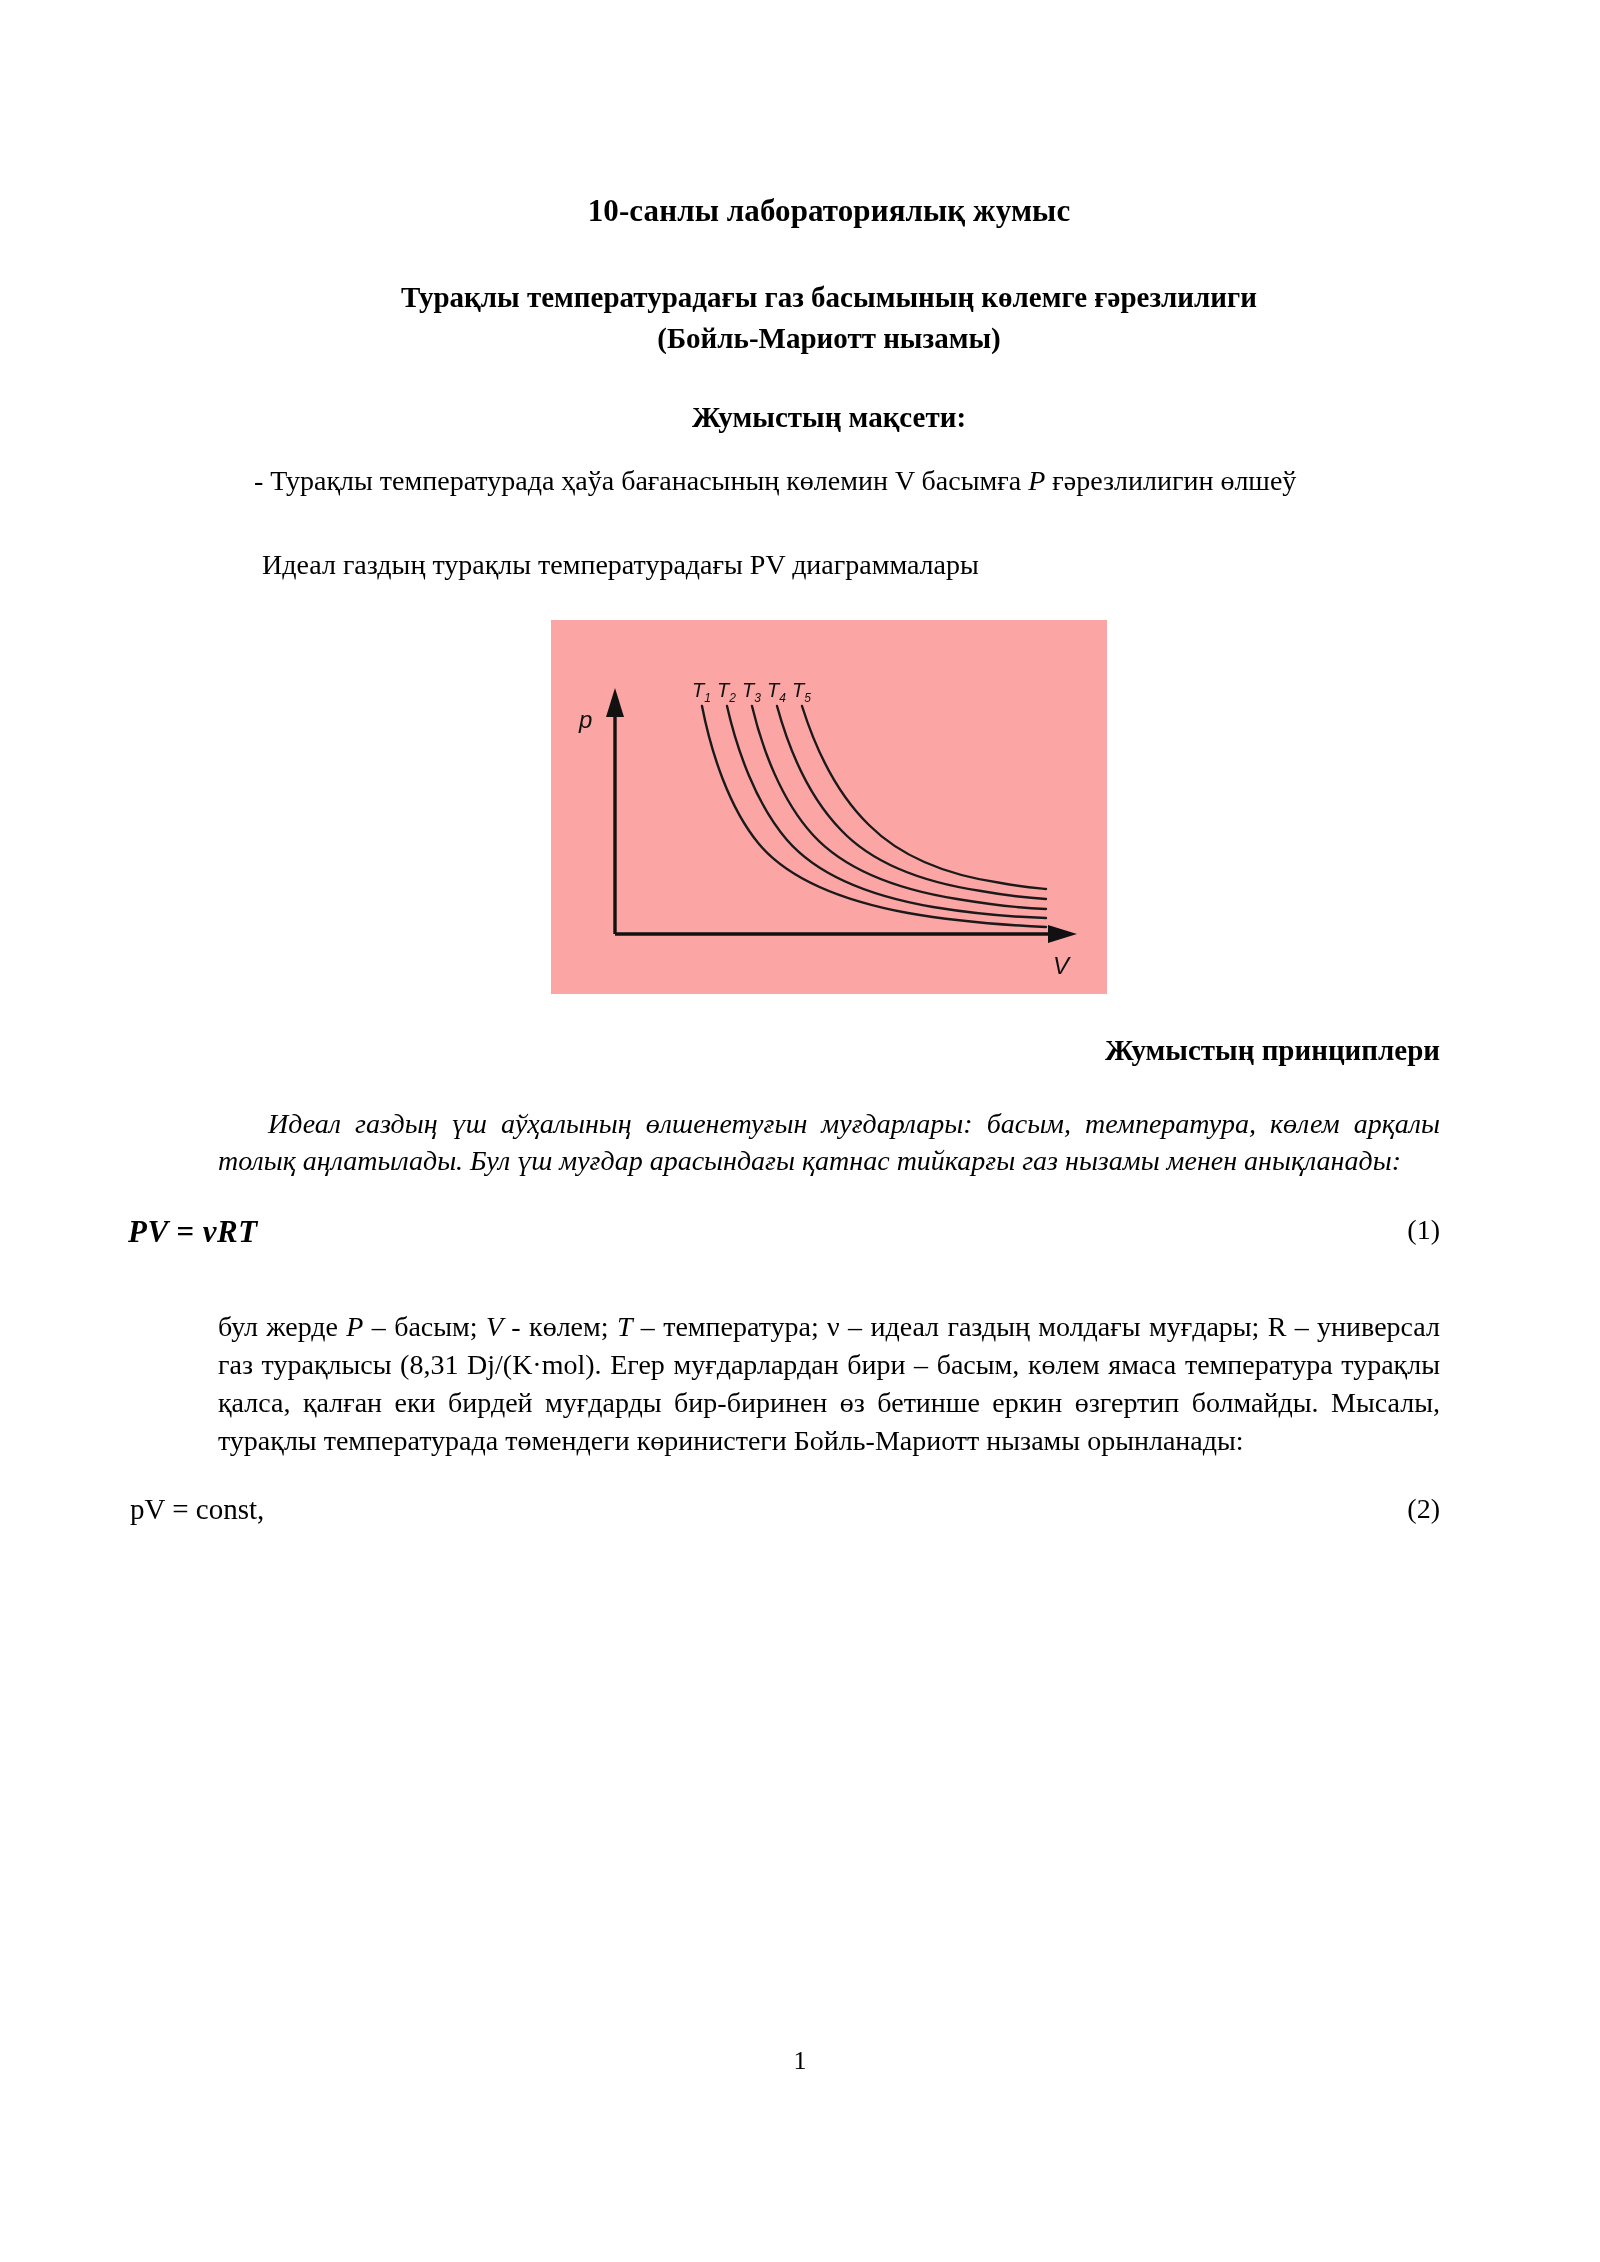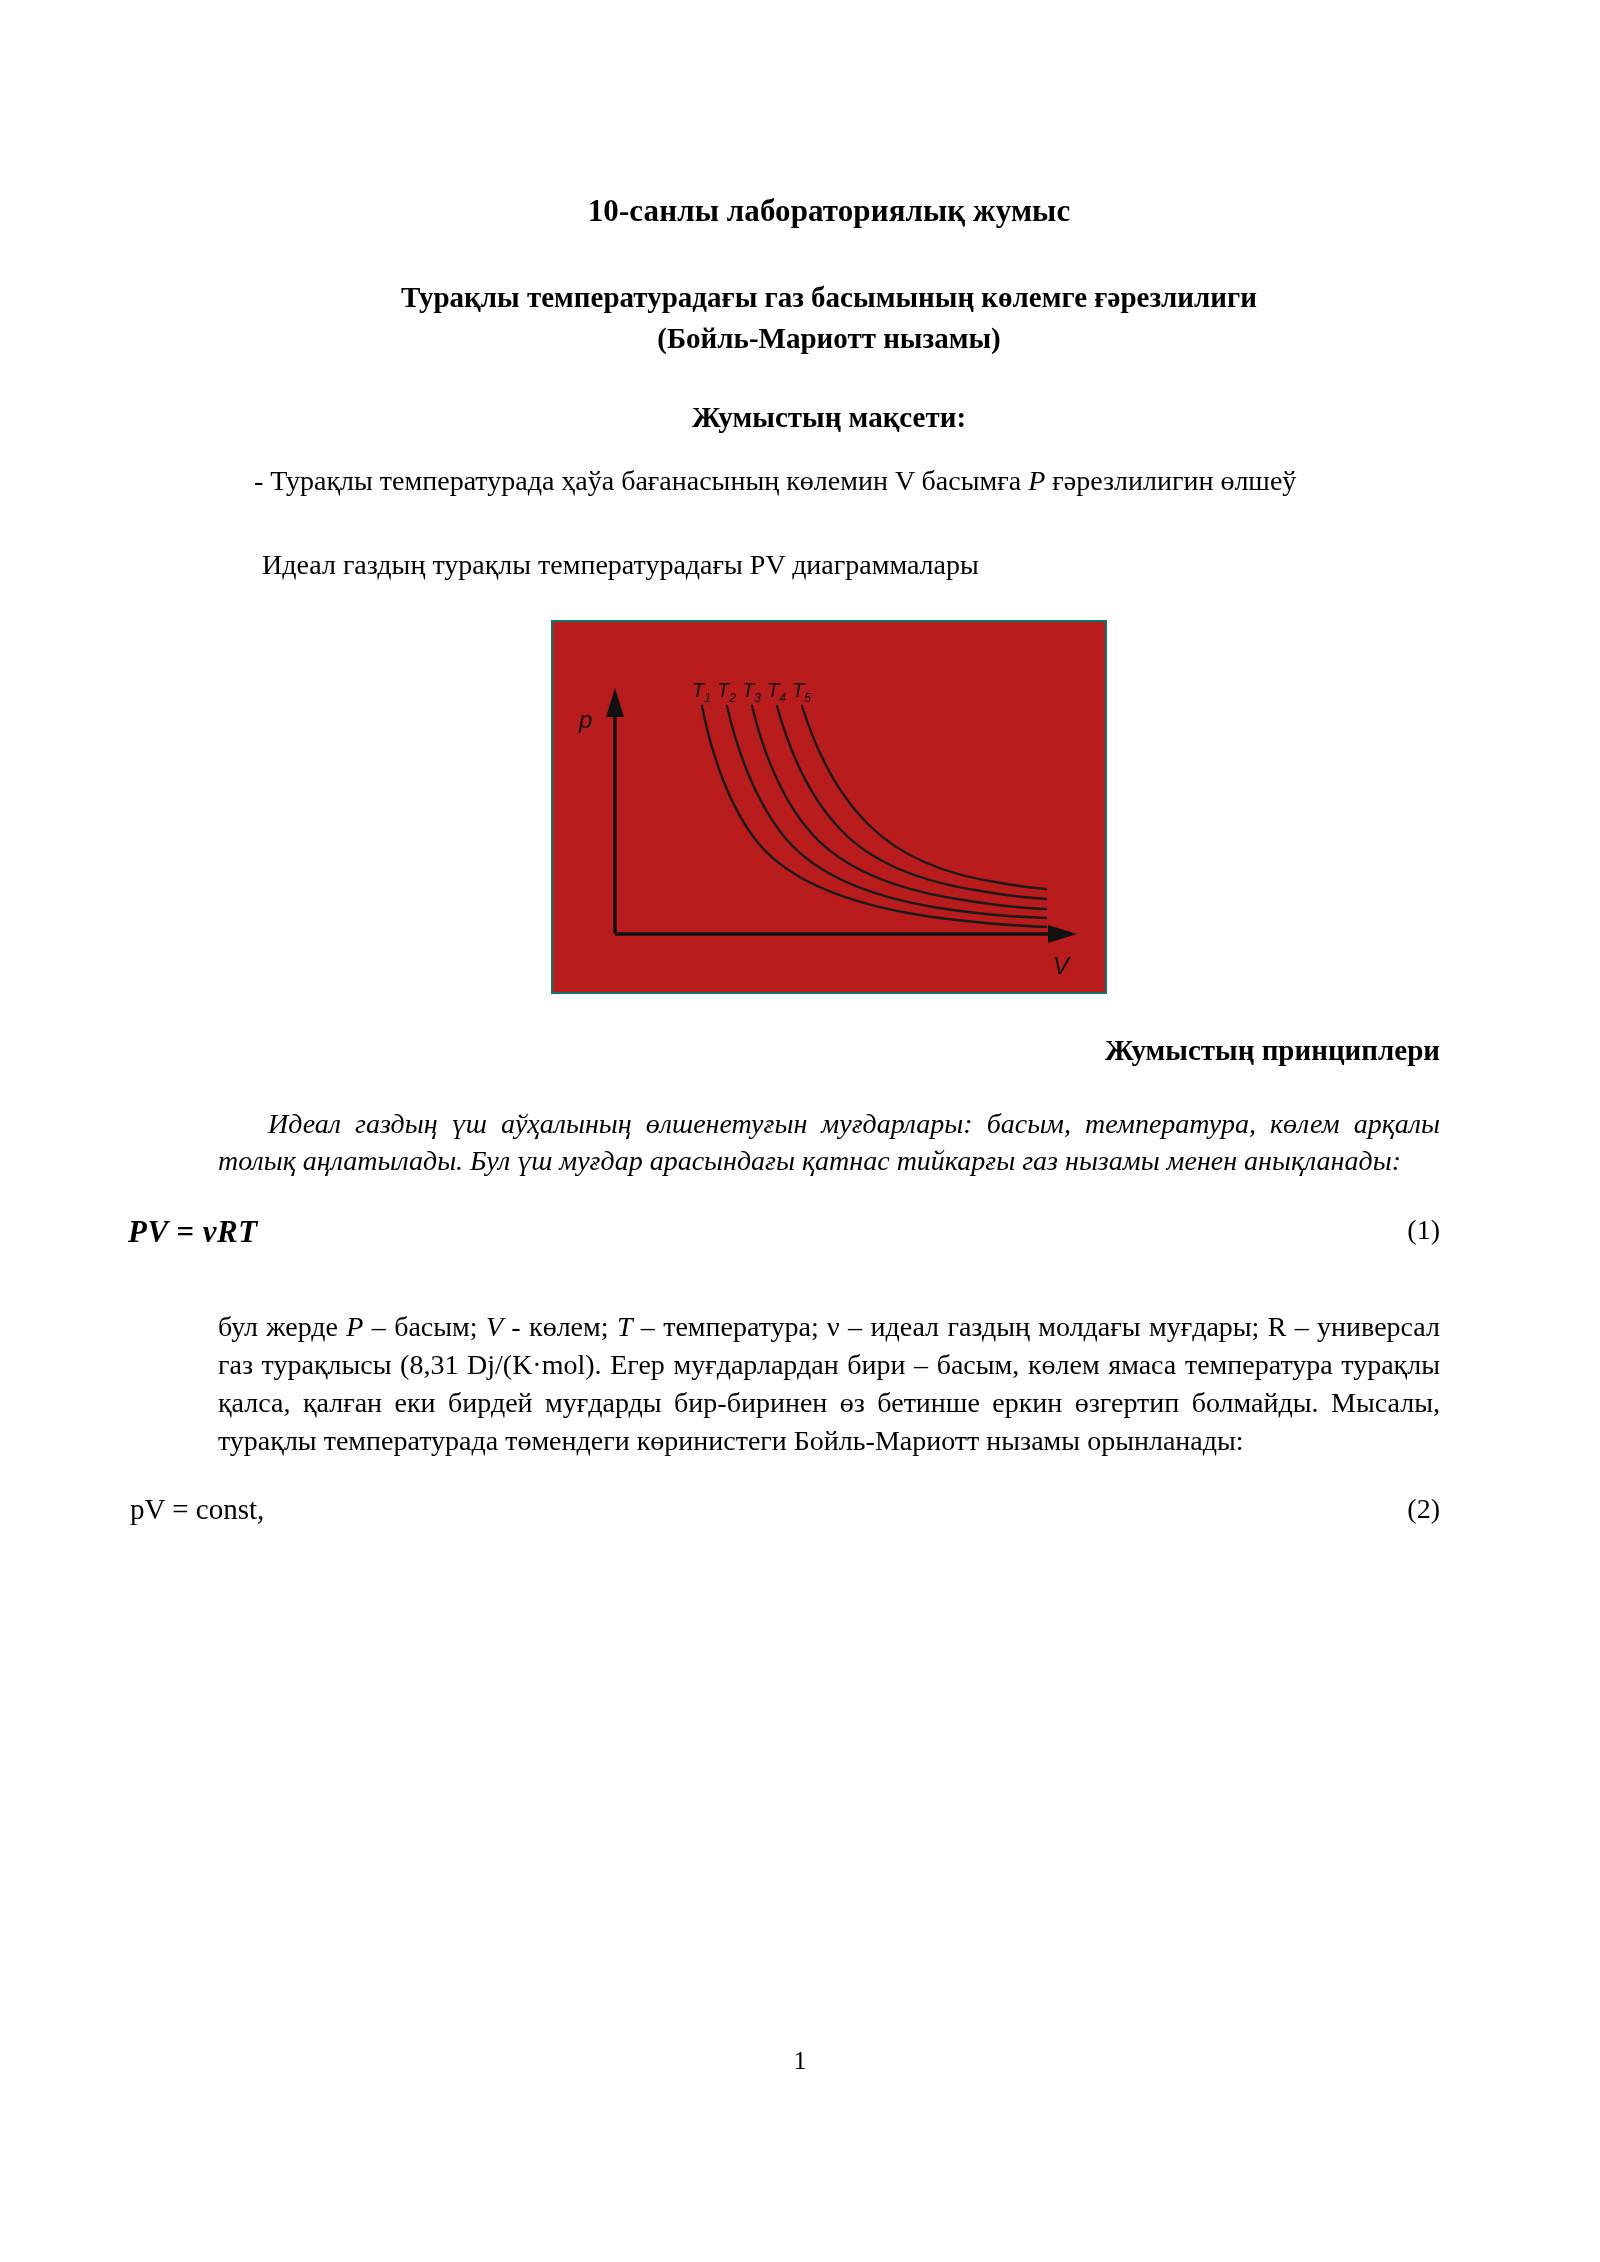--- a/index.html
+++ b/index.html
@@ -94,22 +94,22 @@
 
   
   .figure-wrap {
     margin-top: 36px;
     display: flex;
     justify-content: center;
   }
   .figure-box {
     width: 556px;
     height: 374px;
-    border: 2px solid #0f766e;
-    background: #b91c1c;
+    border: 2px solid #fca5a5;
+    background: #fca5a5;
     box-sizing: border-box;
   }
   .figure-box svg { display: block; }
 
   
   .formula-row {
     position: relative;
     margin-top: 34px;
     height: 54px;
   }

